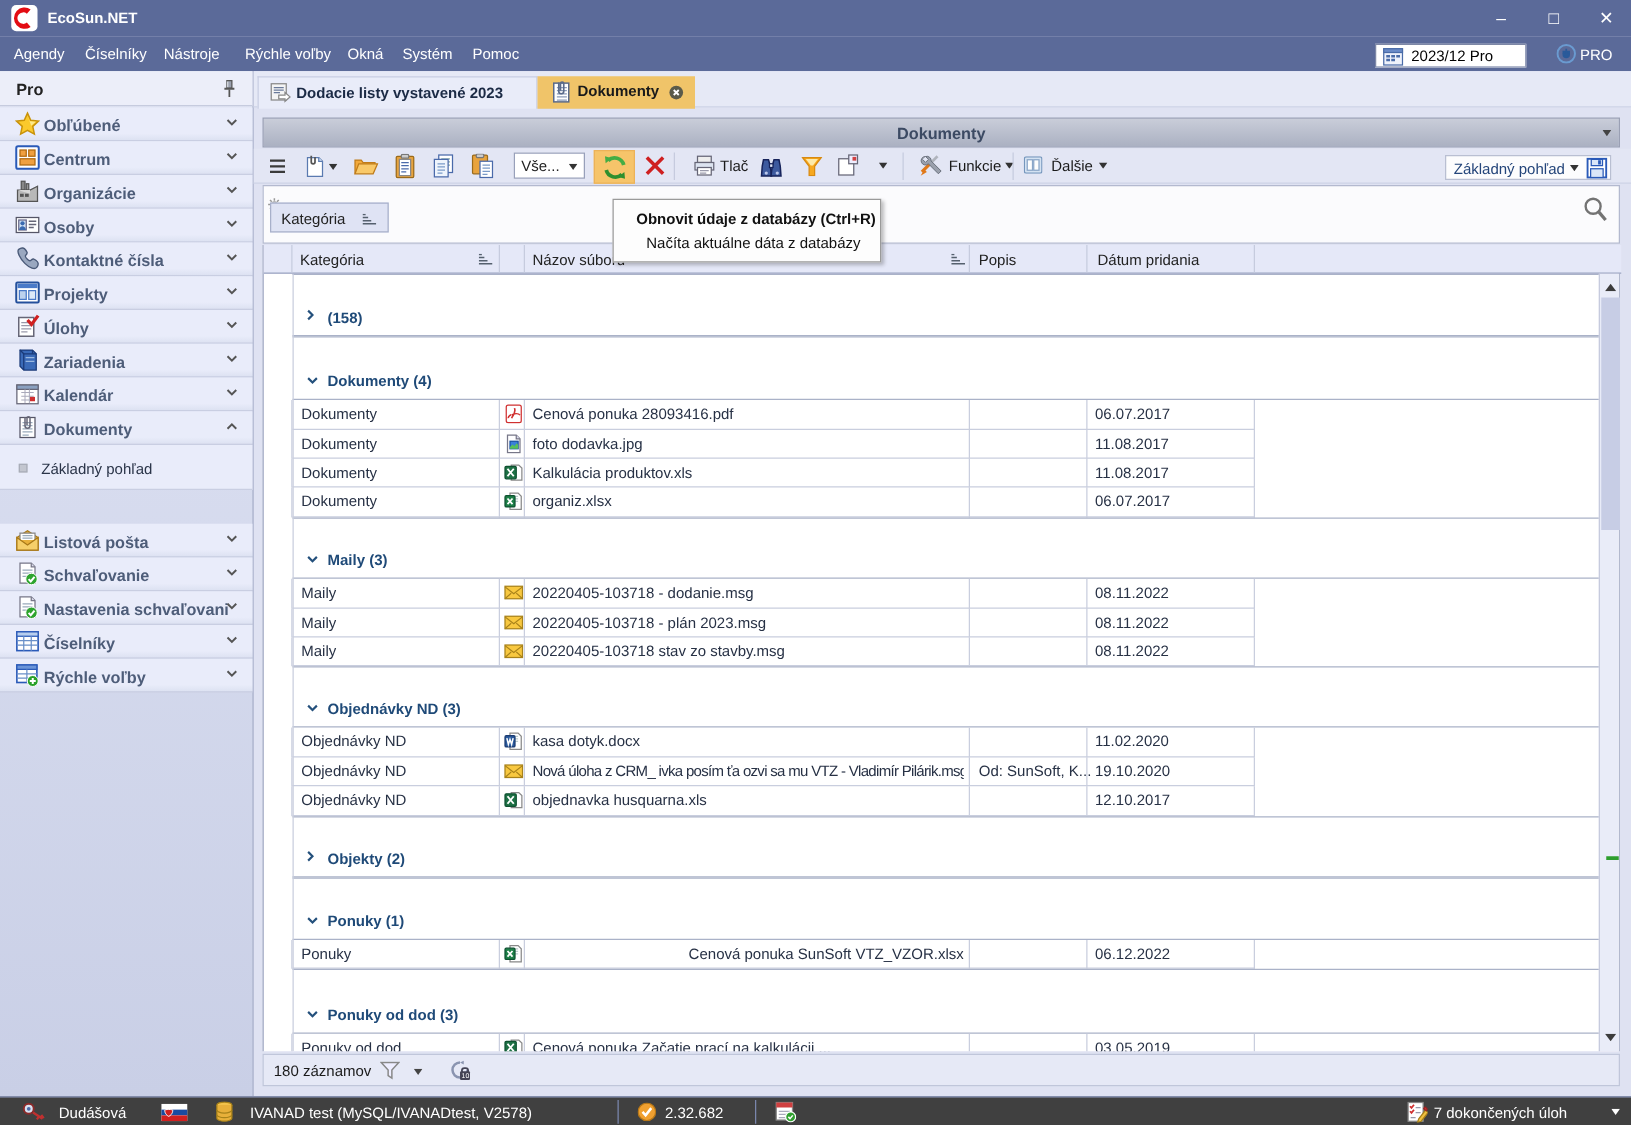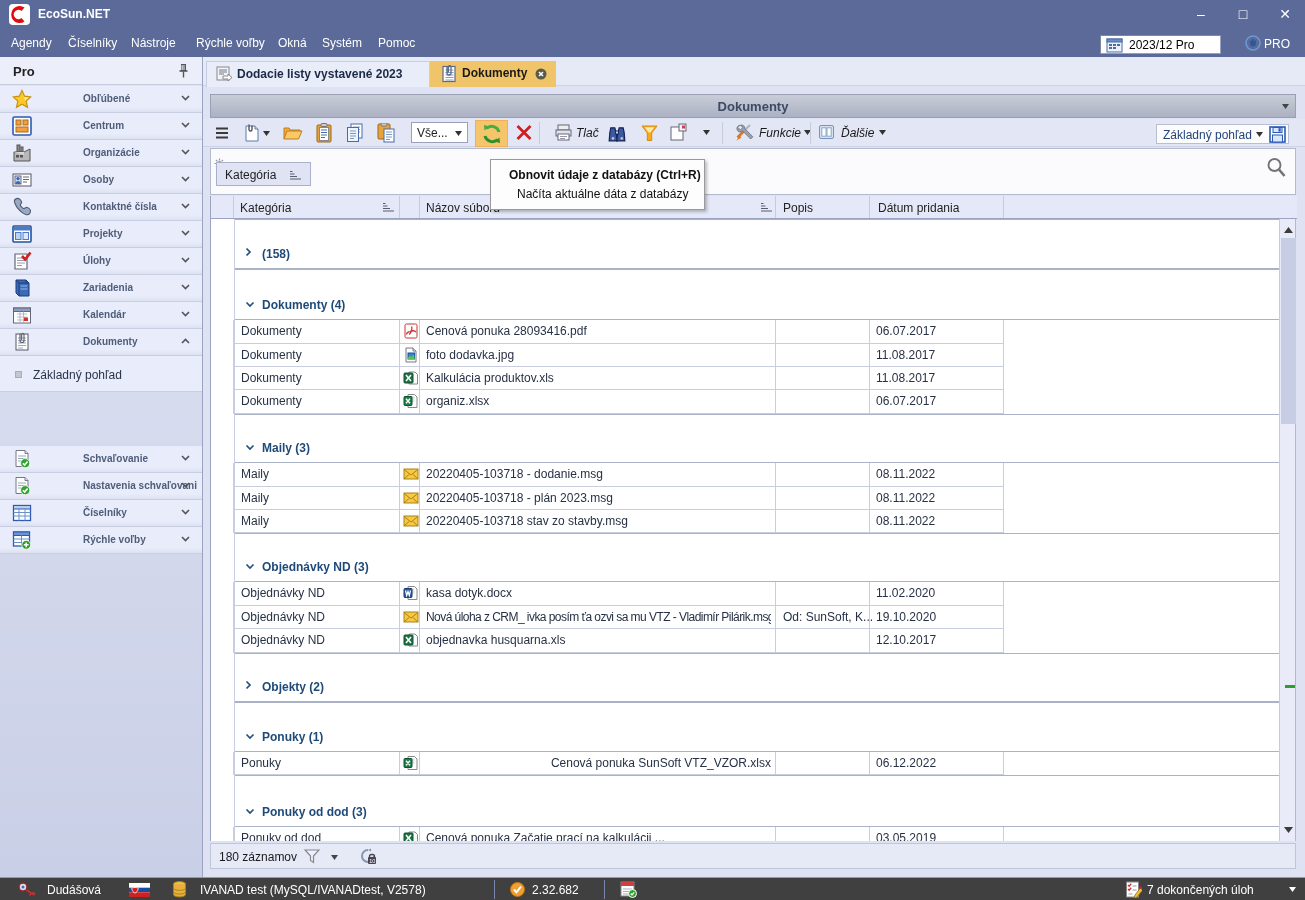--- a/index.html
+++ b/index.html
@@ -22,40 +22,40 @@
 
 #statusbar{position:absolute;left:0;top:877px;width:1305px;height:23px;background:#404040;border-top:1px solid #8d99c0;color:#fff;font-size:12px;}
 #statusbar .sep{position:absolute;top:2px;height:19px;width:1px;background:#7a86ad;}
 #statusbar .st{position:absolute;top:5px;}
 
 #sidebar{position:absolute;left:0;top:57px;width:203px;height:820px;background:linear-gradient(#e0e4f4,#c9cfe6);border-right:1px solid #9aa3c0;}
 #sbhead{position:absolute;left:0;top:0;width:202px;height:28px;background:#eceef9;border-bottom:1px solid #c6cbde;}
 #sbhead .t{position:absolute;left:13px;top:7px;font-weight:bold;color:#222;font-size:13px;}
 .sbitem{position:absolute;left:0;width:202px;height:27px;background:linear-gradient(#e9ecfa 80%,#dde2f2);border-bottom:1px solid #c9cee2;}
 .sbitem .ic{position:absolute;left:12px;top:3px;width:20px;height:20px;}
-.sbitem .tx{position:absolute;left:35px;top:7px;font-weight:bold;color:#4e5d79;font-size:10px;margin-left:48px;}
+.sbitem .tx{position:absolute;left:35px;top:7px;font-weight:bold;color:#4e5d79;font-size:13px;}
 .sbitem .ch{position:absolute;right:12px;top:9px;color:#555;}
 .sbsub{position:absolute;left:0;width:202px;height:36px;background:#e9ecfa;border-bottom:1px solid #c9cee2;}
 .sbsub .bullet{position:absolute;left:15px;top:15px;width:7px;height:7px;background:#c3c6cf;border:1px solid #a9adb8;}
 .sbsub .tx{position:absolute;left:33px;top:12px;color:#2a3448;font-size:12px;}
 
 #content{position:absolute;left:203px;top:57px;width:1102px;height:820px;background:#dfe2f2;}
 
 #tabbar{position:absolute;left:0;top:0;width:1102px;height:29px;background:#e6e9f6;border-bottom:1px solid #cdd2e6;}
 .tab1{position:absolute;left:3px;top:4px;width:224px;height:26px;background:#e9ecf9;border:1px solid #c8cde2;border-bottom:none;}
 .tab2{position:absolute;left:227px;top:4px;width:126px;height:26px;background:#f0c469;}
 .tab1 .tx{position:absolute;left:30px;top:5px;font-weight:bold;color:#1b2a45;font-size:12px;}
 .tab2 .tx{position:absolute;left:32px;top:5px;font-weight:bold;color:#1a1a1a;font-size:12px;}
 
 #ptitle{position:absolute;left:7px;top:37px;width:1086px;height:24px;background:linear-gradient(#c9cdd9,#abb1c2);border:1px solid #9aa0b4;}
 #ptitle .tx{position:absolute;left:0;right:0;top:4px;text-align:center;font-weight:bold;color:#3c4a63;font-size:13px;}
 
 #toolbar{position:absolute;left:0;top:62px;width:1102px;height:28px;background:#e3e6f4;border-bottom:1px solid #cdd2e6;}
 #toolbar .tsep{position:absolute;top:3px;width:1px;height:22px;background:#c6cbde;}
-#toolbar .lbl{position:absolute;top:7px;color:#1a1a1a;font-size:12px;font-style:italic;}
+#toolbar .lbl{position:absolute;top:7px;color:#1a1a1a;font-size:12px;}
 #vse{position:absolute;left:208px;top:3px;width:57px;height:21px;background:#fff;border:1px solid #98a0ba;}
 #vse .tx{position:absolute;left:5px;top:3px;color:#222;}
 #refrbtn{position:absolute;left:272px;top:1px;width:33px;height:27px;background:#f6c46a;border:1px solid #ecb258;}
 #viewbox{position:absolute;left:953px;top:5px;width:133px;height:20px;background:#fcfcfd;border:1px solid #b9bfd2;}
 #viewbox .tx{position:absolute;left:6px;top:3px;color:#24457a;}
 
 #gpanel{position:absolute;left:7px;top:91px;width:1086px;height:47px;background:#fbfbfd;border:1px solid #b3b9cf;}
 #chip{position:absolute;left:5px;top:13px;width:95px;height:24px;background:#dfe3f4;border:1px solid #a8b0ca;}
 #chip .tx{position:absolute;left:8px;top:5px;color:#222;font-size:12px;}
 
@@ -248,20 +248,32 @@
           <path d="M8 1.5 v7 a2 2 0 0 0 4 0 v-6 a1.2 1.2 0 0 0 -2.4 0 v5.5" fill="none" stroke="#667" stroke-width="1.2"></path>
         </svg></div>
       <div class="tx">Dokumenty</div>
       <svg class="ch" width="9" height="6" viewBox="0 0 9 6">
         <path d="M1 5 L4.5 1.5 L8 5" stroke="#555" stroke-width="1.6" fill="none"></path>
       </svg>
     </div>
     <div class="sbsub" style="top:299px">
       <div class="bullet"></div>
       <div class="tx">Základný pohľad</div>
+    </div>
+    <div class="sbitem" style="top:362px">
+      <div class="ic"><svg width="20" height="20" viewBox="0 0 20 20">
+          <path d="M1.5 8 L10 2.5 L18.5 8 V18 H1.5 Z" fill="#e8b03a" stroke="#a87818"></path>
+          <path d="M4 10 V4.5 h12 V10" fill="#fff" stroke="#888"></path>
+          <path d="M6 6.5 h8 M6 8.5 h8" stroke="#9ab"></path>
+          <path d="M1.5 8 L10 14 L18.5 8 V18 H1.5 Z" fill="#f6cf6a" stroke="#a87818"></path>
+        </svg></div>
+      <div class="tx">Listová pošta</div>
+      <svg class="ch" width="9" height="6" viewBox="0 0 9 6">
+        <path d="M1 1 L4.5 4.5 L8 1" stroke="#555" stroke-width="1.6" fill="none"></path>
+      </svg>
     </div>
     <div class="sbitem" style="top:389px">
       <div class="ic"><svg width="20" height="20" viewBox="0 0 20 20">
           <path d="M4 1.5 h9 l3 3 v13 h-12 z" fill="#fff" stroke="#778"></path>
           <path d="M13 1.5 v3 h3" fill="#dde" stroke="#778"></path>
           <path d="M6 7 h8 M6 9.5 h8 M6 12 h5" stroke="#9ab"></path>
           <circle cx="13.2" cy="14.2" r="4.6" fill="#2ea42e" stroke="#fff" stroke-width="0.8"></circle>
           <path d="M10.9 14.3 l1.7 1.8 3-3.6" stroke="#fff" stroke-width="1.6" fill="none"></path>
         </svg></div>
       <div class="tx">Schvaľovanie</div>

